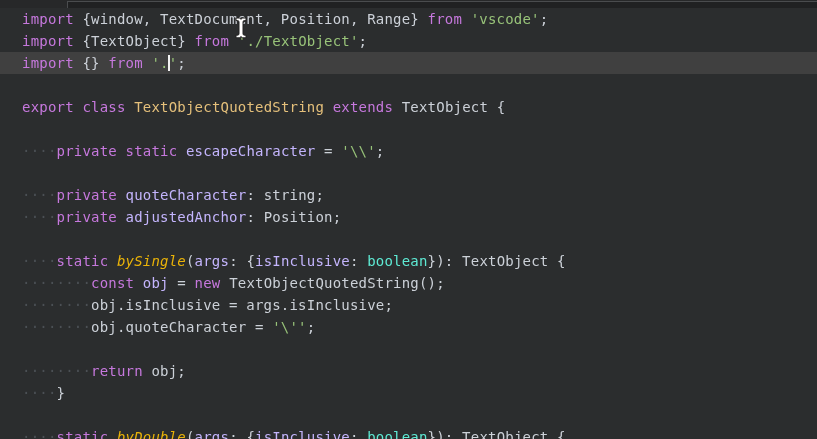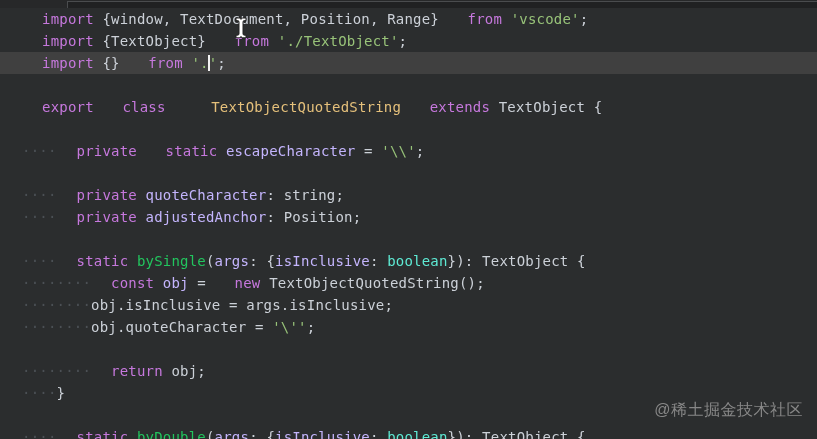--- a/index.html
+++ b/index.html
@@ -19,25 +19,25 @@
     box-sizing:border-box;
   }
   
   .code{
     position:absolute;top:8px;left:0;right:0;bottom:0;
     font-size:14px;line-height:22px;letter-spacing:0.2px;
     color:#ccd1d8;white-space:pre;overflow:hidden;
   }
   .line{height:22px;padding-left:22px;}
   .line.hl{background:#404040;}
-  .tk-kw  {color:#c678dd;margin-left:20px;}
+  .tk-kw  {color:#c678dd;}
   .tk-str {color:#98c379;text-align:center;}
   .tk-red {color:#c4b5fd;}
-  .tk-fn  {color:#22c55e;}
-  .tk-cls {color:#e5c07b;margin-left:37px;}
+  .tk-fn  {color:#eab308;font-style:italic;}
+  .tk-cls {color:#e5c07b;}
   .tk-type{color:#5eead4;}
   .tk-def {color:#ccd1d8;}
   .tk-ws  {color:#4b5055;}
   .tk-u   {text-decoration:underline;}
   .caret{
     display:inline-block;width:2px;height:16px;margin:0 -1px;
     background:#f2f2f2;vertical-align:-3px;
   }
   .ibeam{position:absolute;left:234px;top:17px;width:14px;height:22px;}
   .watermark{
@@ -56,15 +56,14 @@
   </div>
 
   <div class="code"><div class="line"><span class="tk-kw">import</span><span class="tk-def"> {window, TextDocument, Position, Range} </span><span class="tk-kw">from</span><span class="tk-def"> </span><span class="tk-str">'vscode'</span><span class="tk-def">;</span></div><div class="line"><span class="tk-kw">import</span><span class="tk-def"> {TextObject} </span><span class="tk-kw">from</span><span class="tk-def"> </span><span class="tk-str">'./TextObject'</span><span class="tk-def">;</span></div><div class="line hl"><span class="tk-kw">import</span><span class="tk-def"> {} </span><span class="tk-kw">from</span><span class="tk-def"> </span><span class="tk-str">'.</span><span class="caret"></span><span class="tk-str">'</span><span class="tk-def">;</span></div><div class="line"></div><div class="line"><span class="tk-kw">export</span><span class="tk-def"> </span><span class="tk-kw">class</span><span class="tk-def"> </span><span class="tk-cls">TextObjectQuotedString</span><span class="tk-def"> </span><span class="tk-kw">extends</span><span class="tk-def"> TextObject {</span></div><div class="line"></div><div class="line"><span class="tk-ws">····</span><span class="tk-kw">private</span><span class="tk-def"> </span><span class="tk-kw">static</span><span class="tk-def"> </span><span class="tk-red">escapeCharacter</span><span class="tk-def"> = </span><span class="tk-str">'\\'</span><span class="tk-def">;</span></div><div class="line"></div><div class="line"><span class="tk-ws">····</span><span class="tk-kw">private</span><span class="tk-def"> </span><span class="tk-red">quoteCharacter</span><span class="tk-def">: string;</span></div><div class="line"><span class="tk-ws">····</span><span class="tk-kw">private</span><span class="tk-def"> </span><span class="tk-red">adjustedAnchor</span><span class="tk-def">: Position;</span></div><div class="line"></div><div class="line"><span class="tk-ws">····</span><span class="tk-kw">static</span><span class="tk-def"> </span><span class="tk-fn">bySingle</span><span class="tk-def">(</span><span class="tk-red">args</span><span class="tk-def">: {</span><span class="tk-red">isInclusive</span><span class="tk-def">: </span><span class="tk-type">boolean</span><span class="tk-def">}): TextObject {</span></div><div class="line"><span class="tk-ws">········</span><span class="tk-kw">const</span><span class="tk-def"> </span><span class="tk-red">obj</span><span class="tk-def"> = </span><span class="tk-kw">new</span><span class="tk-def"> TextObjectQuotedString();</span></div><div class="line"><span class="tk-ws">········</span><span class="tk-def">obj.isInclusive = args.isInclusive;</span></div><div class="line"><span class="tk-ws">········</span><span class="tk-def">obj.quoteCharacter = </span><span class="tk-str">'\''</span><span class="tk-def">;</span></div><div class="line"></div><div class="line"><span class="tk-ws">········</span><span class="tk-kw">return</span><span class="tk-def"> obj;</span></div><div class="line"><span class="tk-ws">····</span><span class="tk-def">}</span></div><div class="line"></div><div class="line"><span class="tk-ws">····</span><span class="tk-kw">static</span><span class="tk-def"> </span><span class="tk-fn tk-u">byDouble</span><span class="tk-def">(</span><span class="tk-red">args</span><span class="tk-def">: {</span><span class="tk-red">isInclusive</span><span class="tk-def">: </span><span class="tk-type">boolean</span><span class="tk-def">}): TextObject {</span></div></div>
 
   <svg class="ibeam" viewBox="0 0 14 22" xmlns="http://www.w3.org/2000/svg">
     <g stroke="#222222" stroke-width="1" fill="#ffffff">
       <path d="M2 1 h3.2 q1.8 0 1.8 1.4 q0 -1.4 1.8 -1.4 h3.2 v2.6 h-1.6 q-1.4 0 -1.4 1.4 v11.8 q0 1.4 1.4 1.4 h1.6 v2.6 h-3.2 q-1.8 0 -1.8 -1.4 q0 1.4 -1.8 1.4 h-3.2 v-2.6 h1.6 q1.4 0 1.4 -1.4 v-11.8 q0 -1.4 -1.4 -1.4 h-1.6 z"></path>
     </g>
   </svg>
 
-  <div class="watermark">@稀土掘金技术社区</div>
 
 </div>
 
 </body></html>

